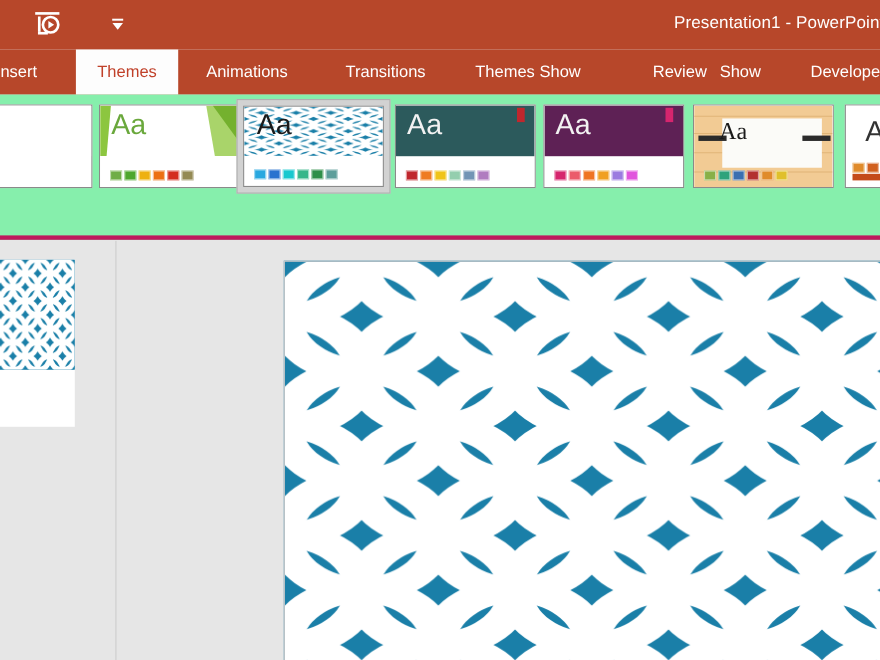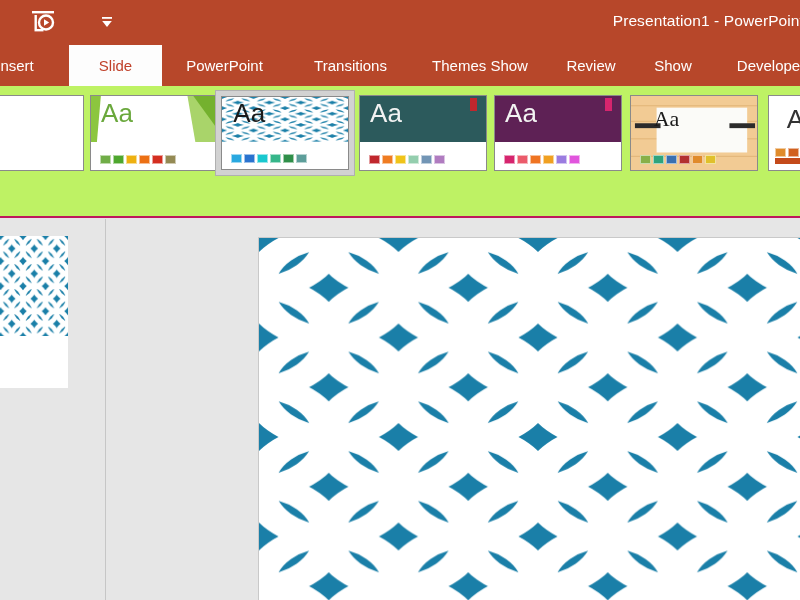--- a/index.html
+++ b/index.html
@@ -38,22 +38,22 @@
     display: flex; align-items: center; justify-content: center;
     cursor: default;
   }
   .tab.active {
     background: #fdfdfd; color: #c0412a;
   }
 
   
   #ribbon {
     position: absolute; left: 0; top: 86px; width: 800px; height: 132px;
-    background: #bef264;
-    border-bottom: 2px solid #be185d;
+    background: #86efac;
+    border-bottom: 4px solid #be185d;
   }
   #gallery {
     position: absolute; left: 0; top: 0; width: 800px; height: 104px;
   }
   .thumb {
     position: absolute; top: 9px; width: 128px; height: 76px;
     background: #ffffff;
     border: 1px solid #8a8a8a;
     overflow: hidden;
   }
@@ -148,32 +148,32 @@
   </span>
 
   <div id="window-title" style="right: -4px;">Presentation1 - PowerPoint</div>
 </div>
 
 <div id="tabstrip" style="background: rgb(183, 71, 42);">
     <div class="tab" style="left: -24px; width: 78px;">
       <span>Insert</span>
     </div>
     <div class="tab active" style="left: 69px; width: 93px;">
-      <span>Slide</span>
+      <span>Themes</span>
     </div>
     <div class="tab" style="left: 168px; width: 113px;">
-      <span>PowerPoint</span>
+      <span>Animations</span>
     </div>
     <div class="tab" style="left: 291px; width: 119px;">
       <span>Transitions</span>
     </div>
     <div class="tab" style="left: 422px; width: 116px;">
       <span>Themes Show</span>
     </div>
-    <div class="tab" style="left: 550px; width: 82px;">
+    <div class="tab" style="left: 577px; width: 82px;">
       <span>Review</span>
     </div>
     <div class="tab" style="left: 642px; width: 62px;">
       <span>Show</span>
     </div>
     <div class="tab" style="left: 716px; width: 110px;">
       <span>Developer</span>
     </div>
   </div>
 

